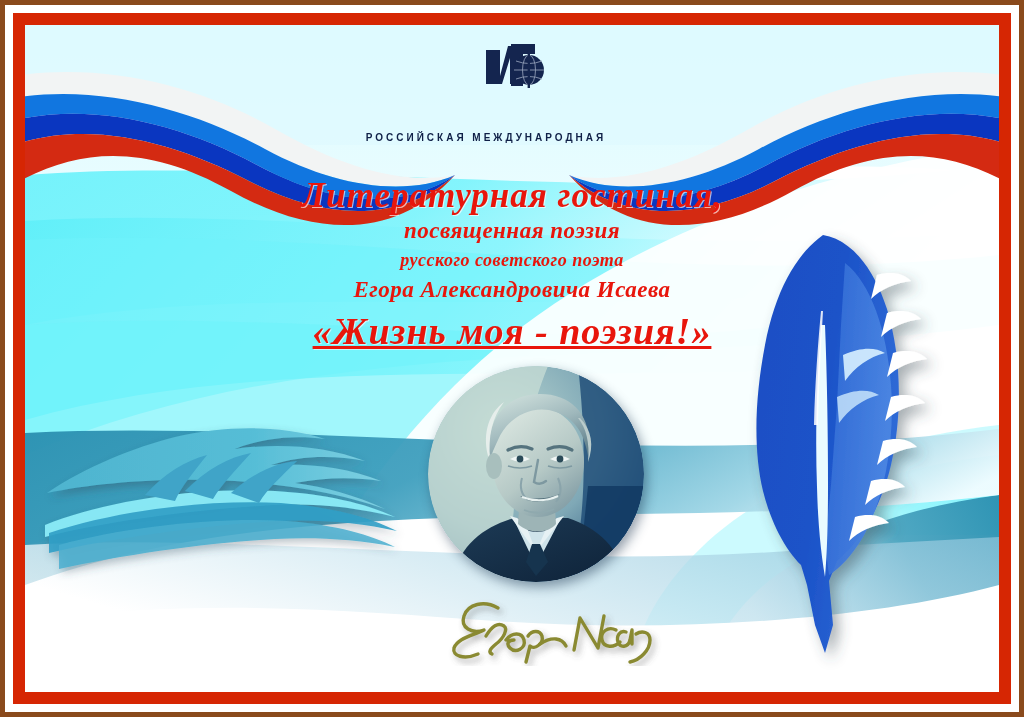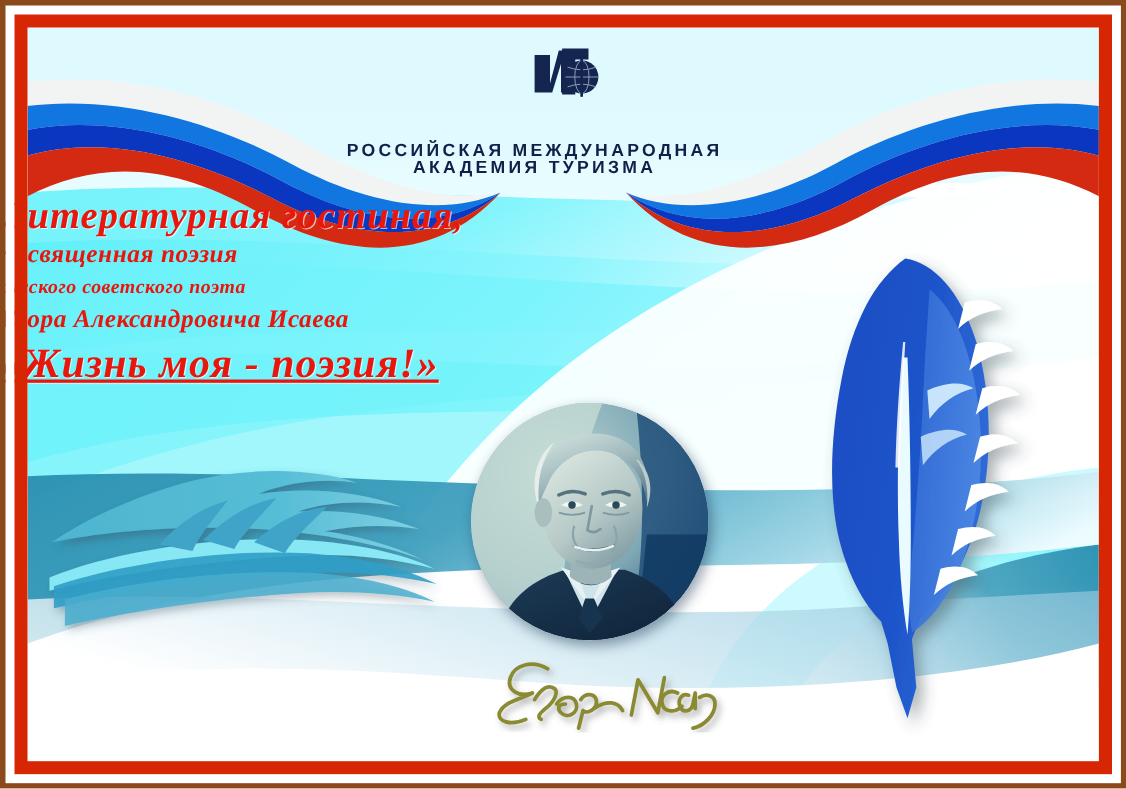--- a/index.html
+++ b/index.html
@@ -51,29 +51,29 @@
   }
   .logo svg{display:block;width:64px;height:62px;}
 
   
   .academy{
     position:absolute;left:0;top:130px;width:972px;
     text-align:center;z-index:20;
     color:#102048;
     font-family:"Liberation Sans",sans-serif;
     font-weight:bold;
-    font-size:16px;
+    font-size:10px;
     letter-spacing:3.0px;
     line-height:15px;
   }
 
   
   .titleblock{
     position:absolute;left:0;top:176px;width:1024px;
-    z-index:22;
+    text-align:center;z-index:22;
     color:#e8160c;
     font-family:"Liberation Serif",serif;
     font-style:italic;
     font-weight:bold;
   }
   .t-line1{
     font-size:35px;line-height:40px;
     letter-spacing:1px;
     text-shadow:1px 1px 0 rgba(255,255,255,.65);
   }
@@ -278,21 +278,20 @@
           <path d="M33,25 Q46,30 59,25"></path>
           <path d="M33,43 Q46,38 59,43"></path>
         </g>
         <rect x="44.6" y="12" width="2.4" height="40" fill="#14254f"></rect>
       </g>
     </svg>
   </div>
 
   <div class="academy">
     <div>РОССИЙСКАЯ МЕЖДУНАРОДНАЯ</div>
-    <div>АКАДЕМИЯ ТУРИЗМА</div>
   </div>
 
   <div class="titleblock">
     <div class="t-line1">Литературная гостиная,</div>
     <div class="t-line2">посвященная поэзия</div>
     <div class="t-line3">русского советского поэта</div>
     <div class="t-line4">Егора Александровича Исаева</div>
     <div class="t-line5">«Жизнь моя  -  поэзия!»</div>
   </div>
 

